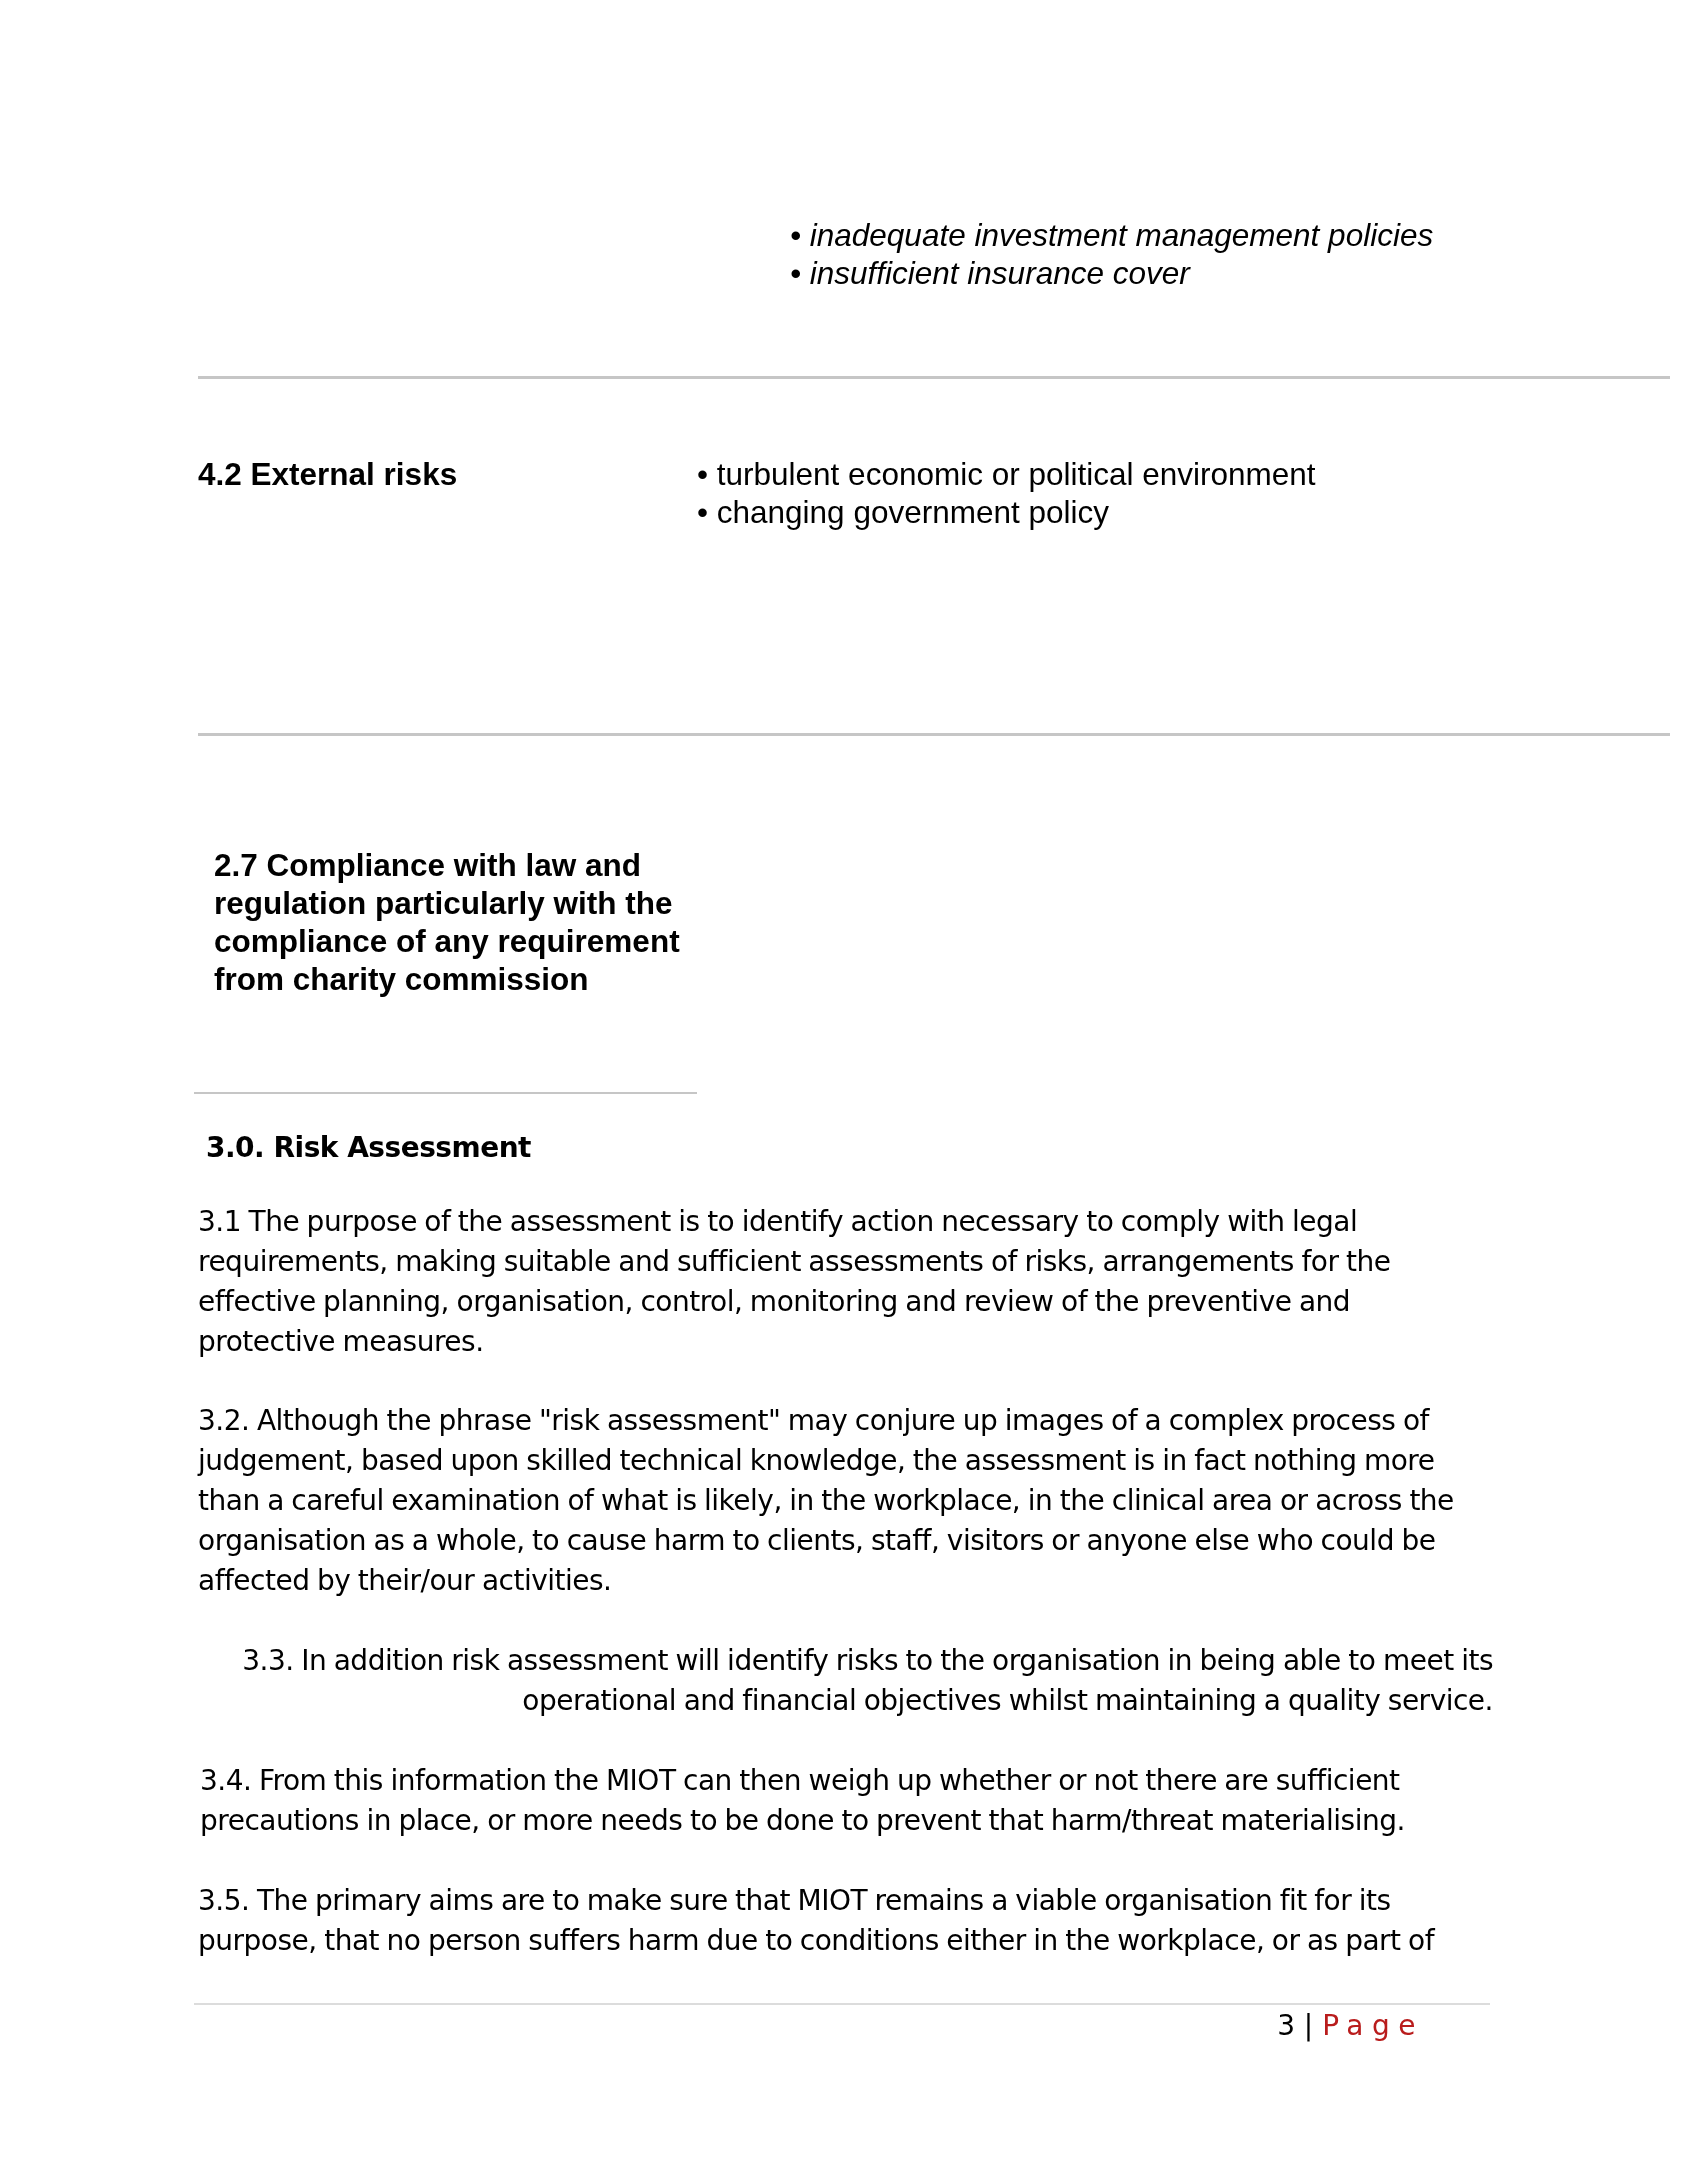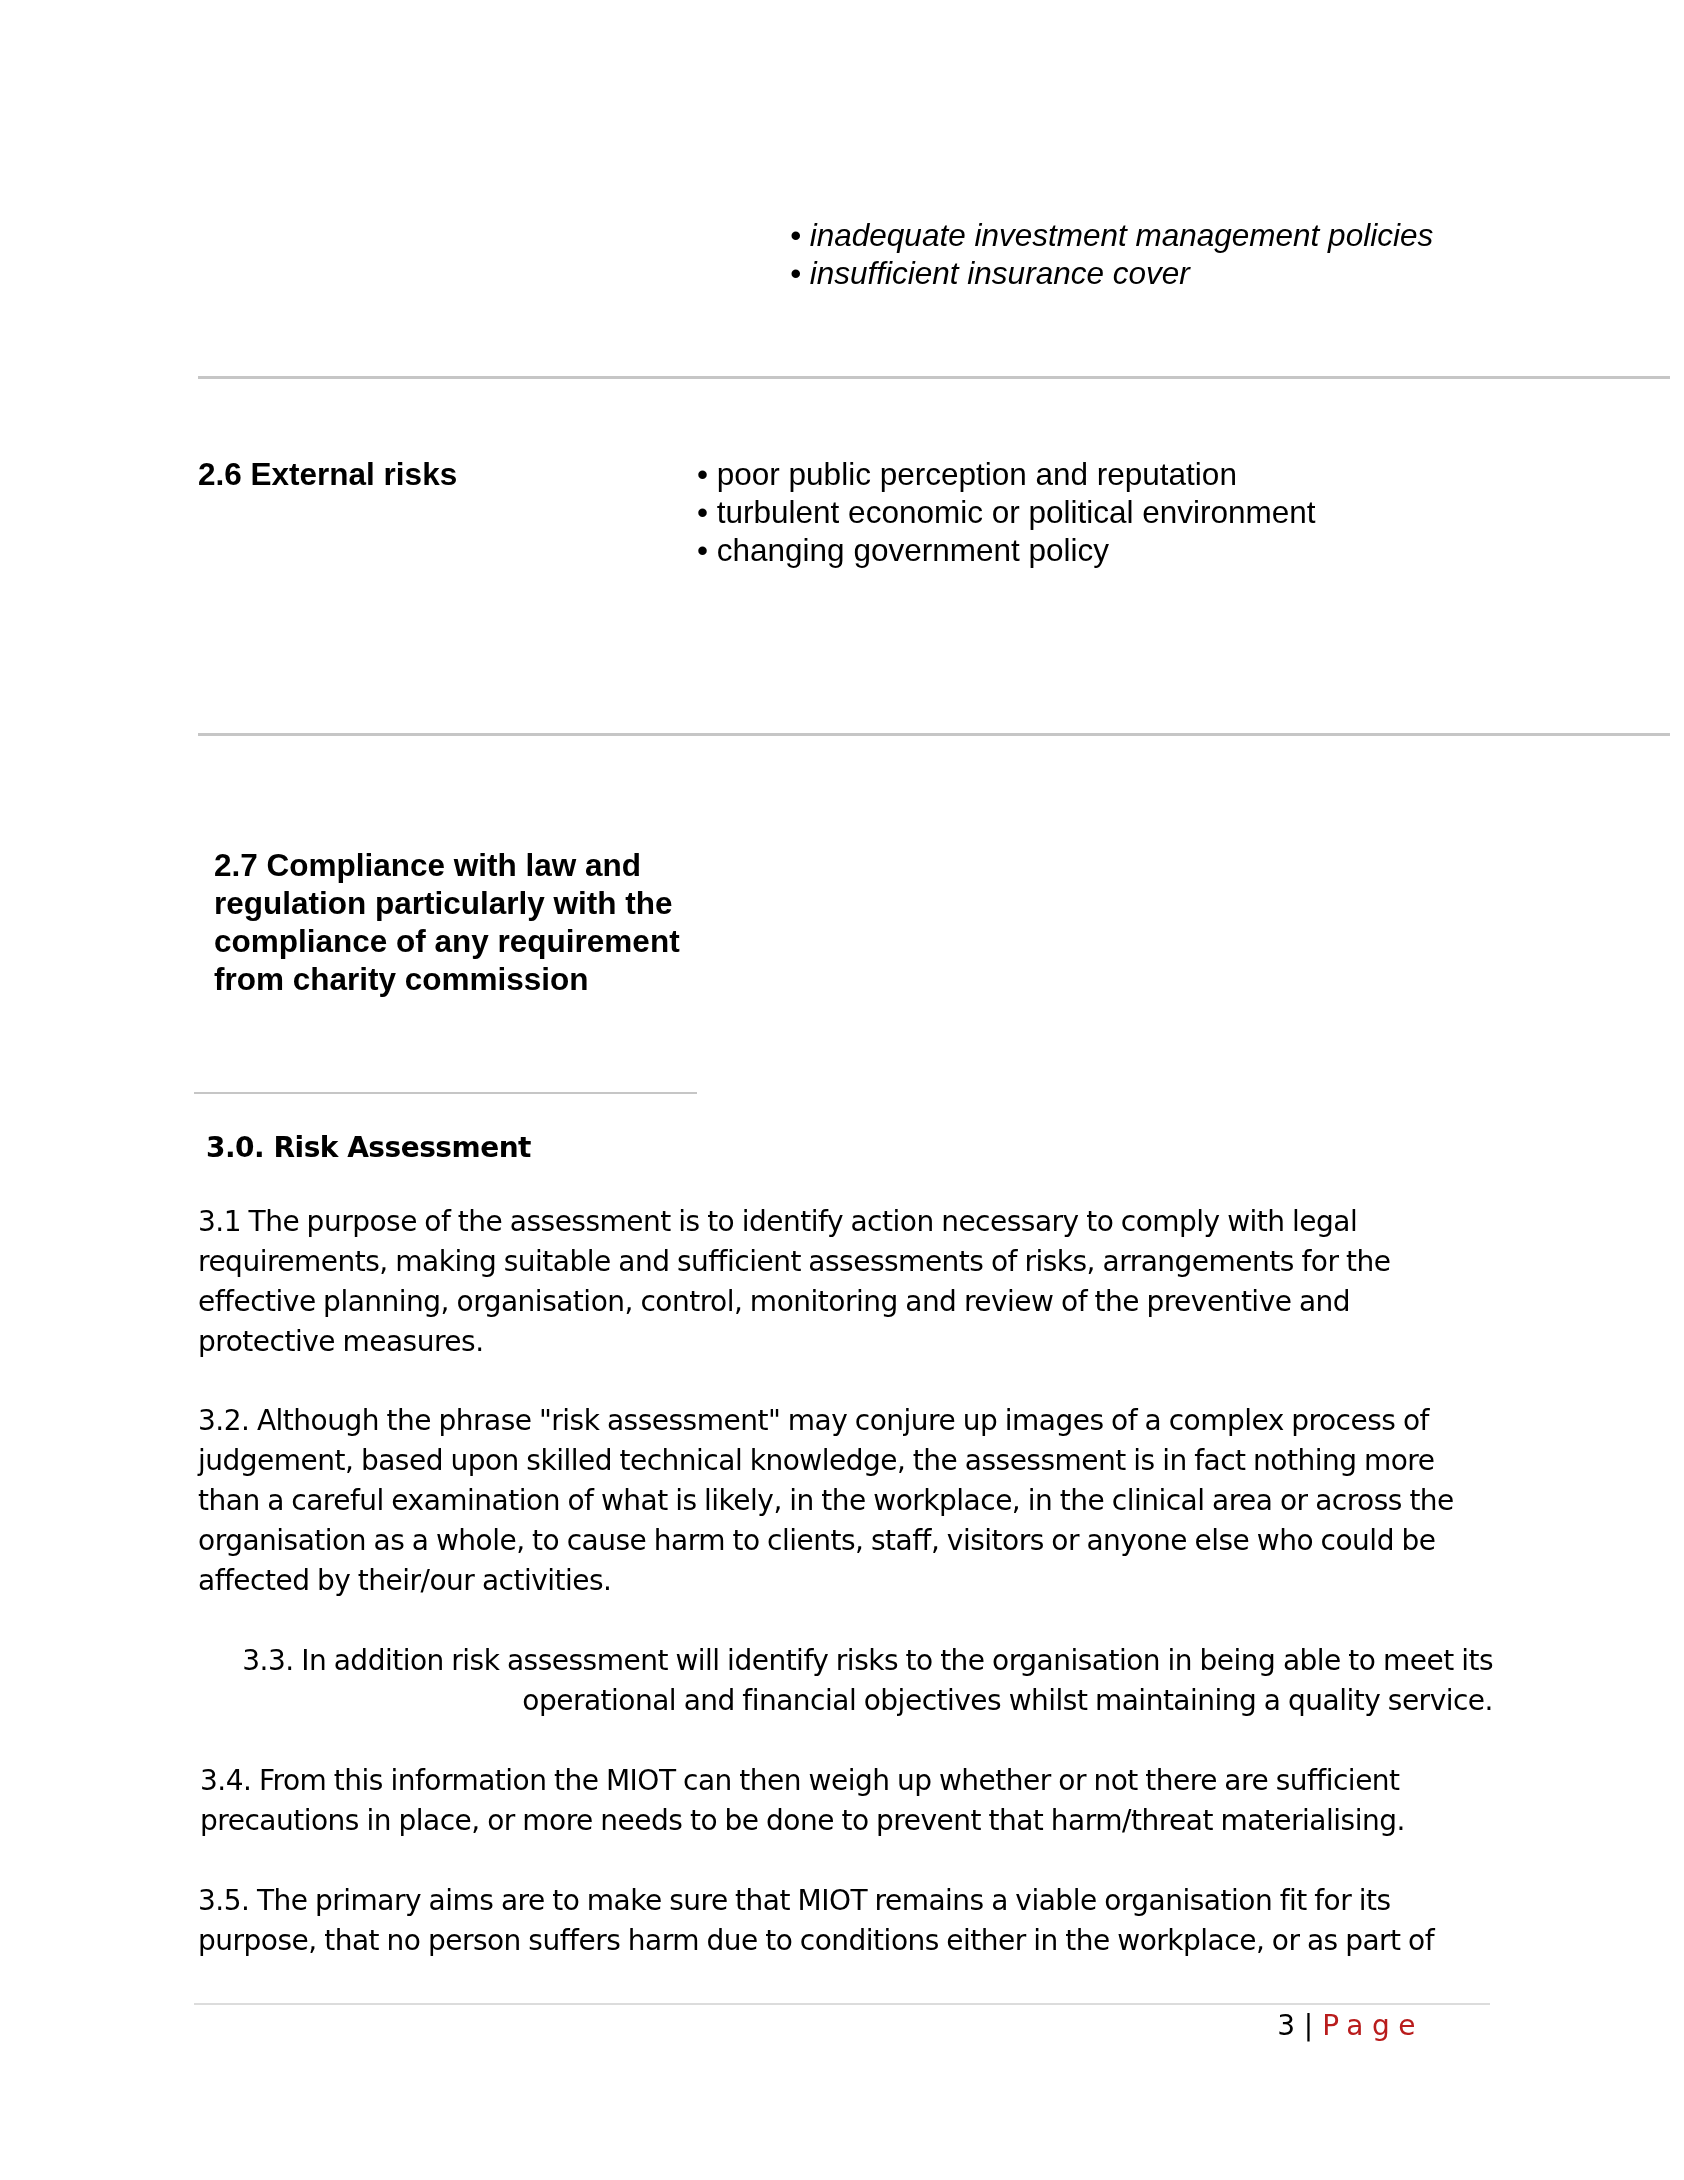--- a/index.html
+++ b/index.html
@@ -19,23 +19,22 @@
 </head>
 <body>
 
 <ul class="bullet-list arial abs" style="left:790px; top:216px; width:852px;font-style:italic;">
   <li>• inadequate investment management policies</li>
   <li>• insufficient insurance cover</li>
 </ul>
 
 <div class="rule" style="left:198px; top:376px; width:1472px;"></div>
 
-<h2 class="section-head arial abs" style="left:198px; top:455px;">2.6 External risks</h2>
+<h2 class="section-head arial abs" style="left:198px; top:455px;">4.2 External risks</h2>
 <ul class="bullet-list arial abs" style="left:697px; top:455px; width:852px;">
-  <li>• poor public perception and reputation</li>
   <li>• turbulent economic or political environment</li>
   <li>• changing government policy</li>
 </ul>
 
 <div class="rule" style="left:198px; top:733px; width:1472px;"></div>
 
 <h2 class="section-head arial abs" style="left:198px; top:846px; width:477px;margin-left:16px;">2.7 Compliance with law and regulation particularly with the compliance of any requirement from  charity commission</h2>
 
 <div class="rule" style="left:194px; top:1092px; width:503px; height:1.7px;"></div>
 

